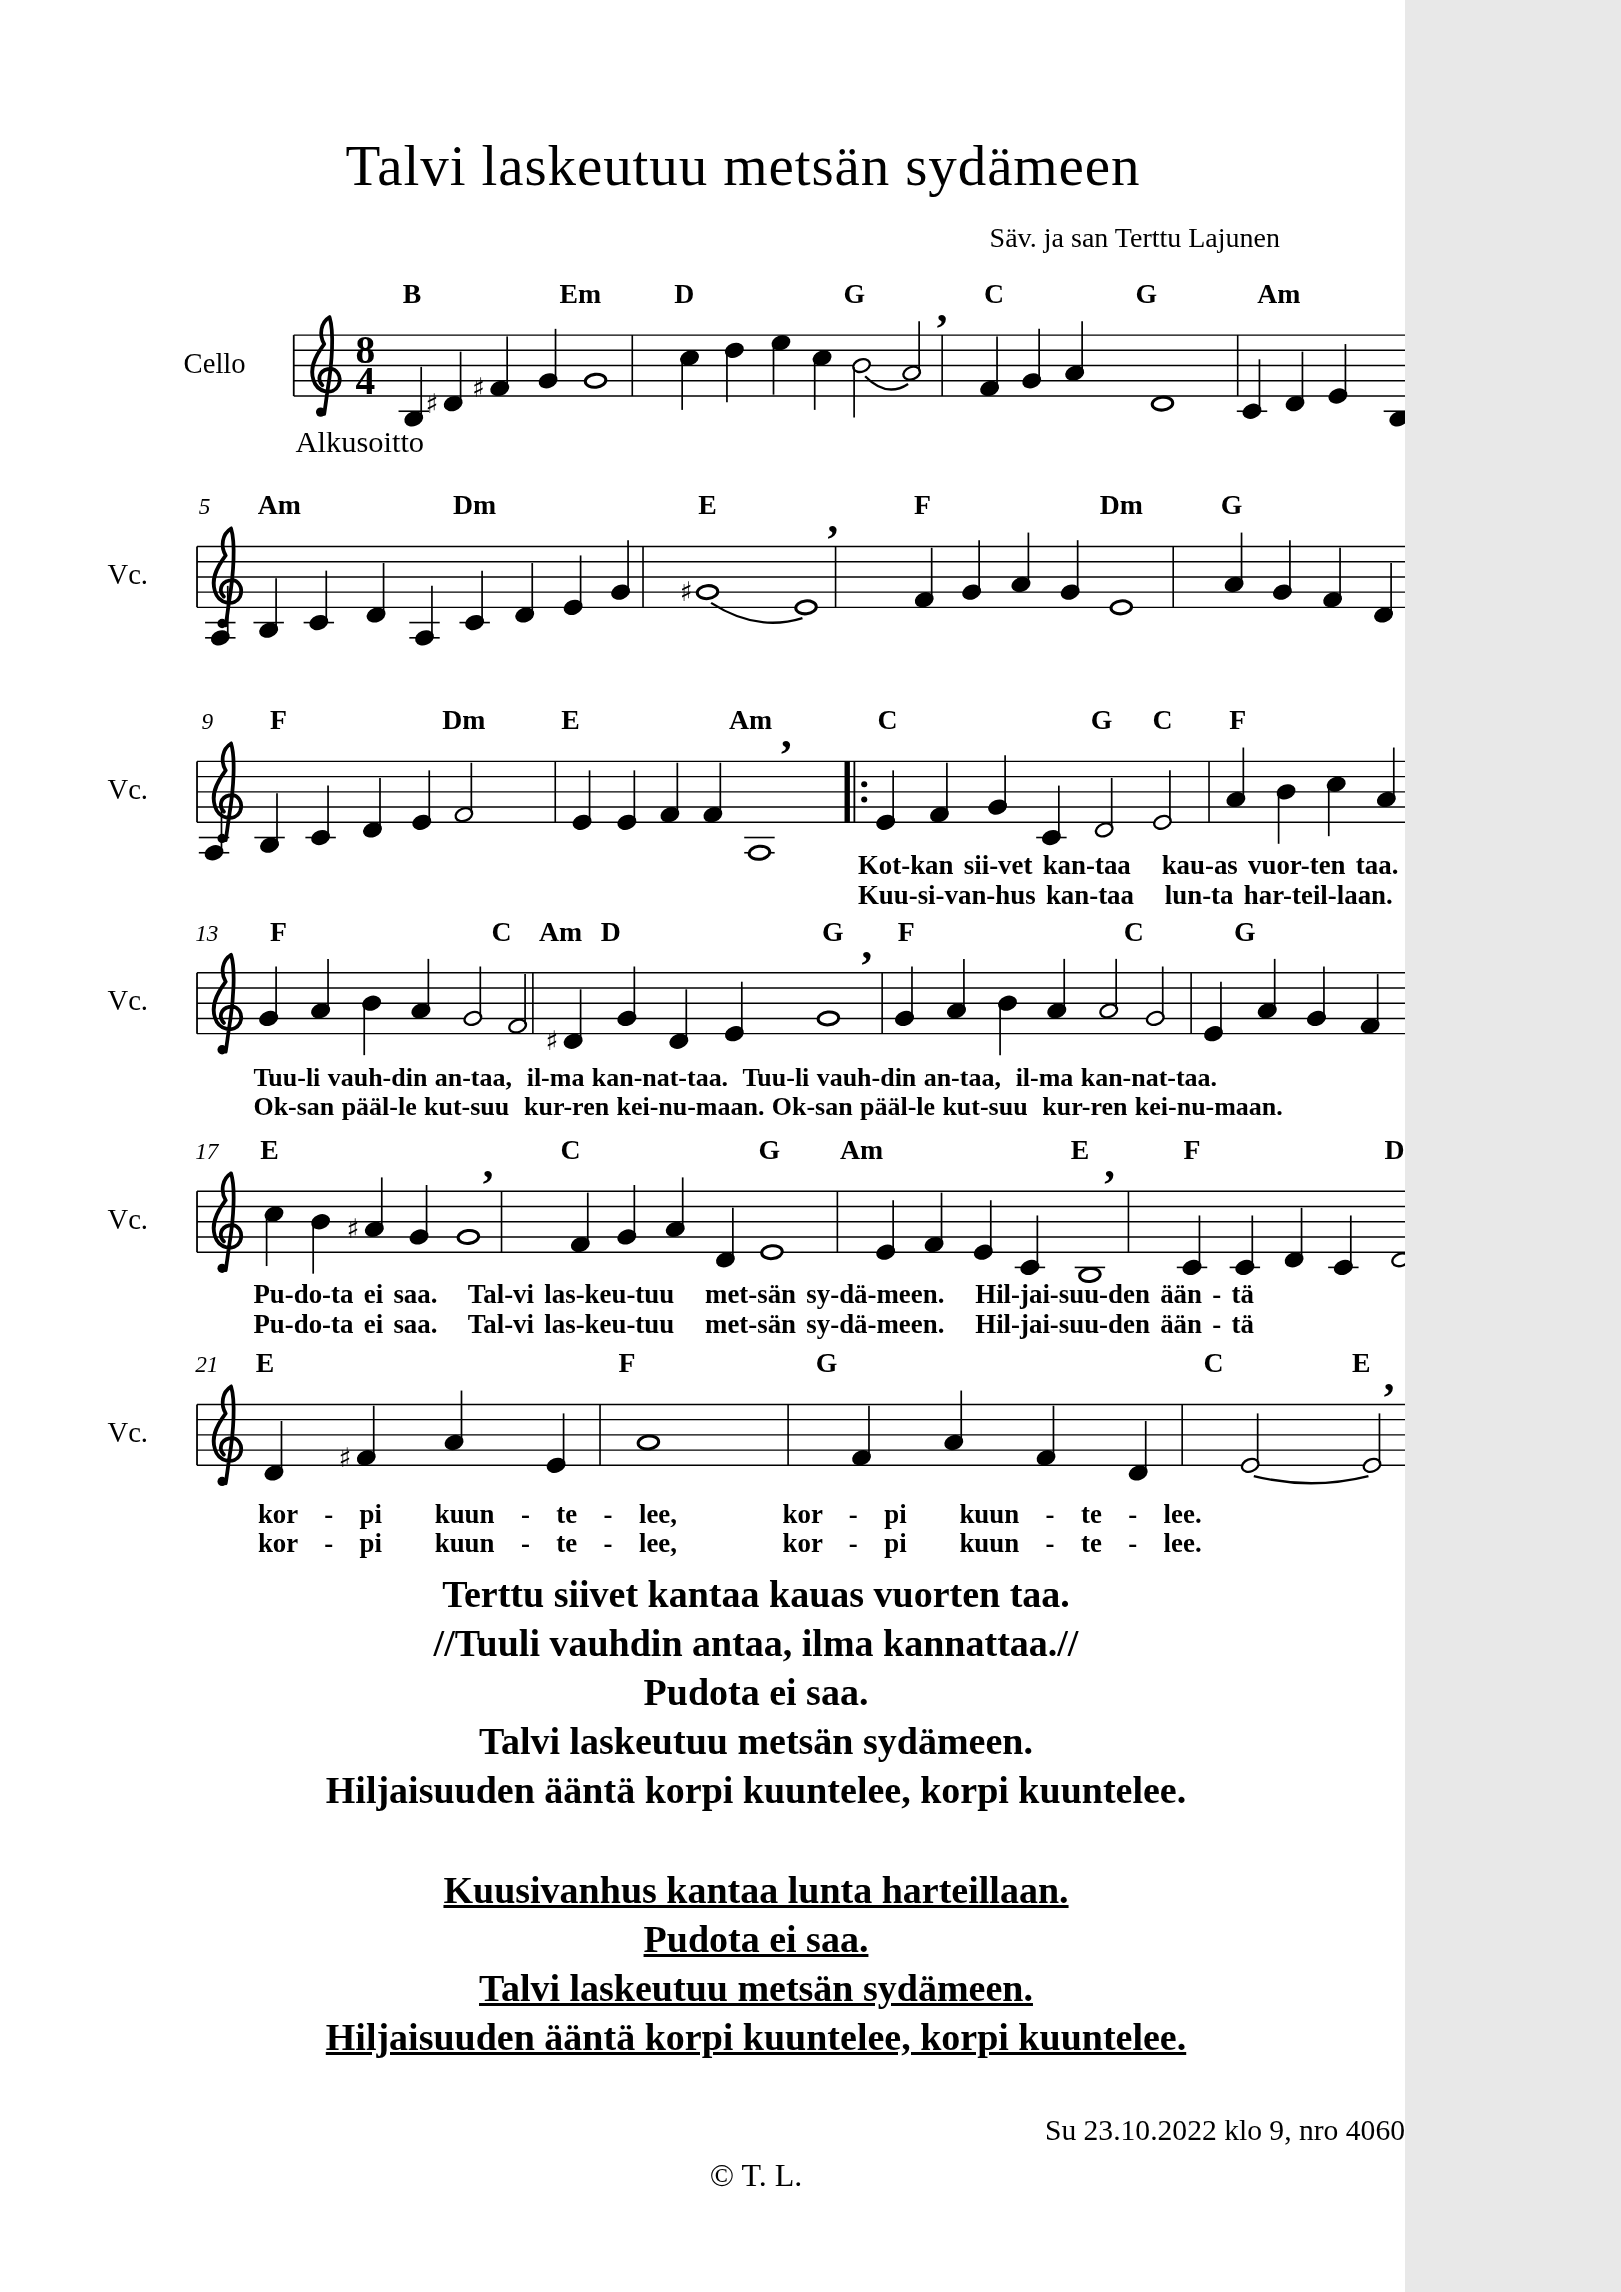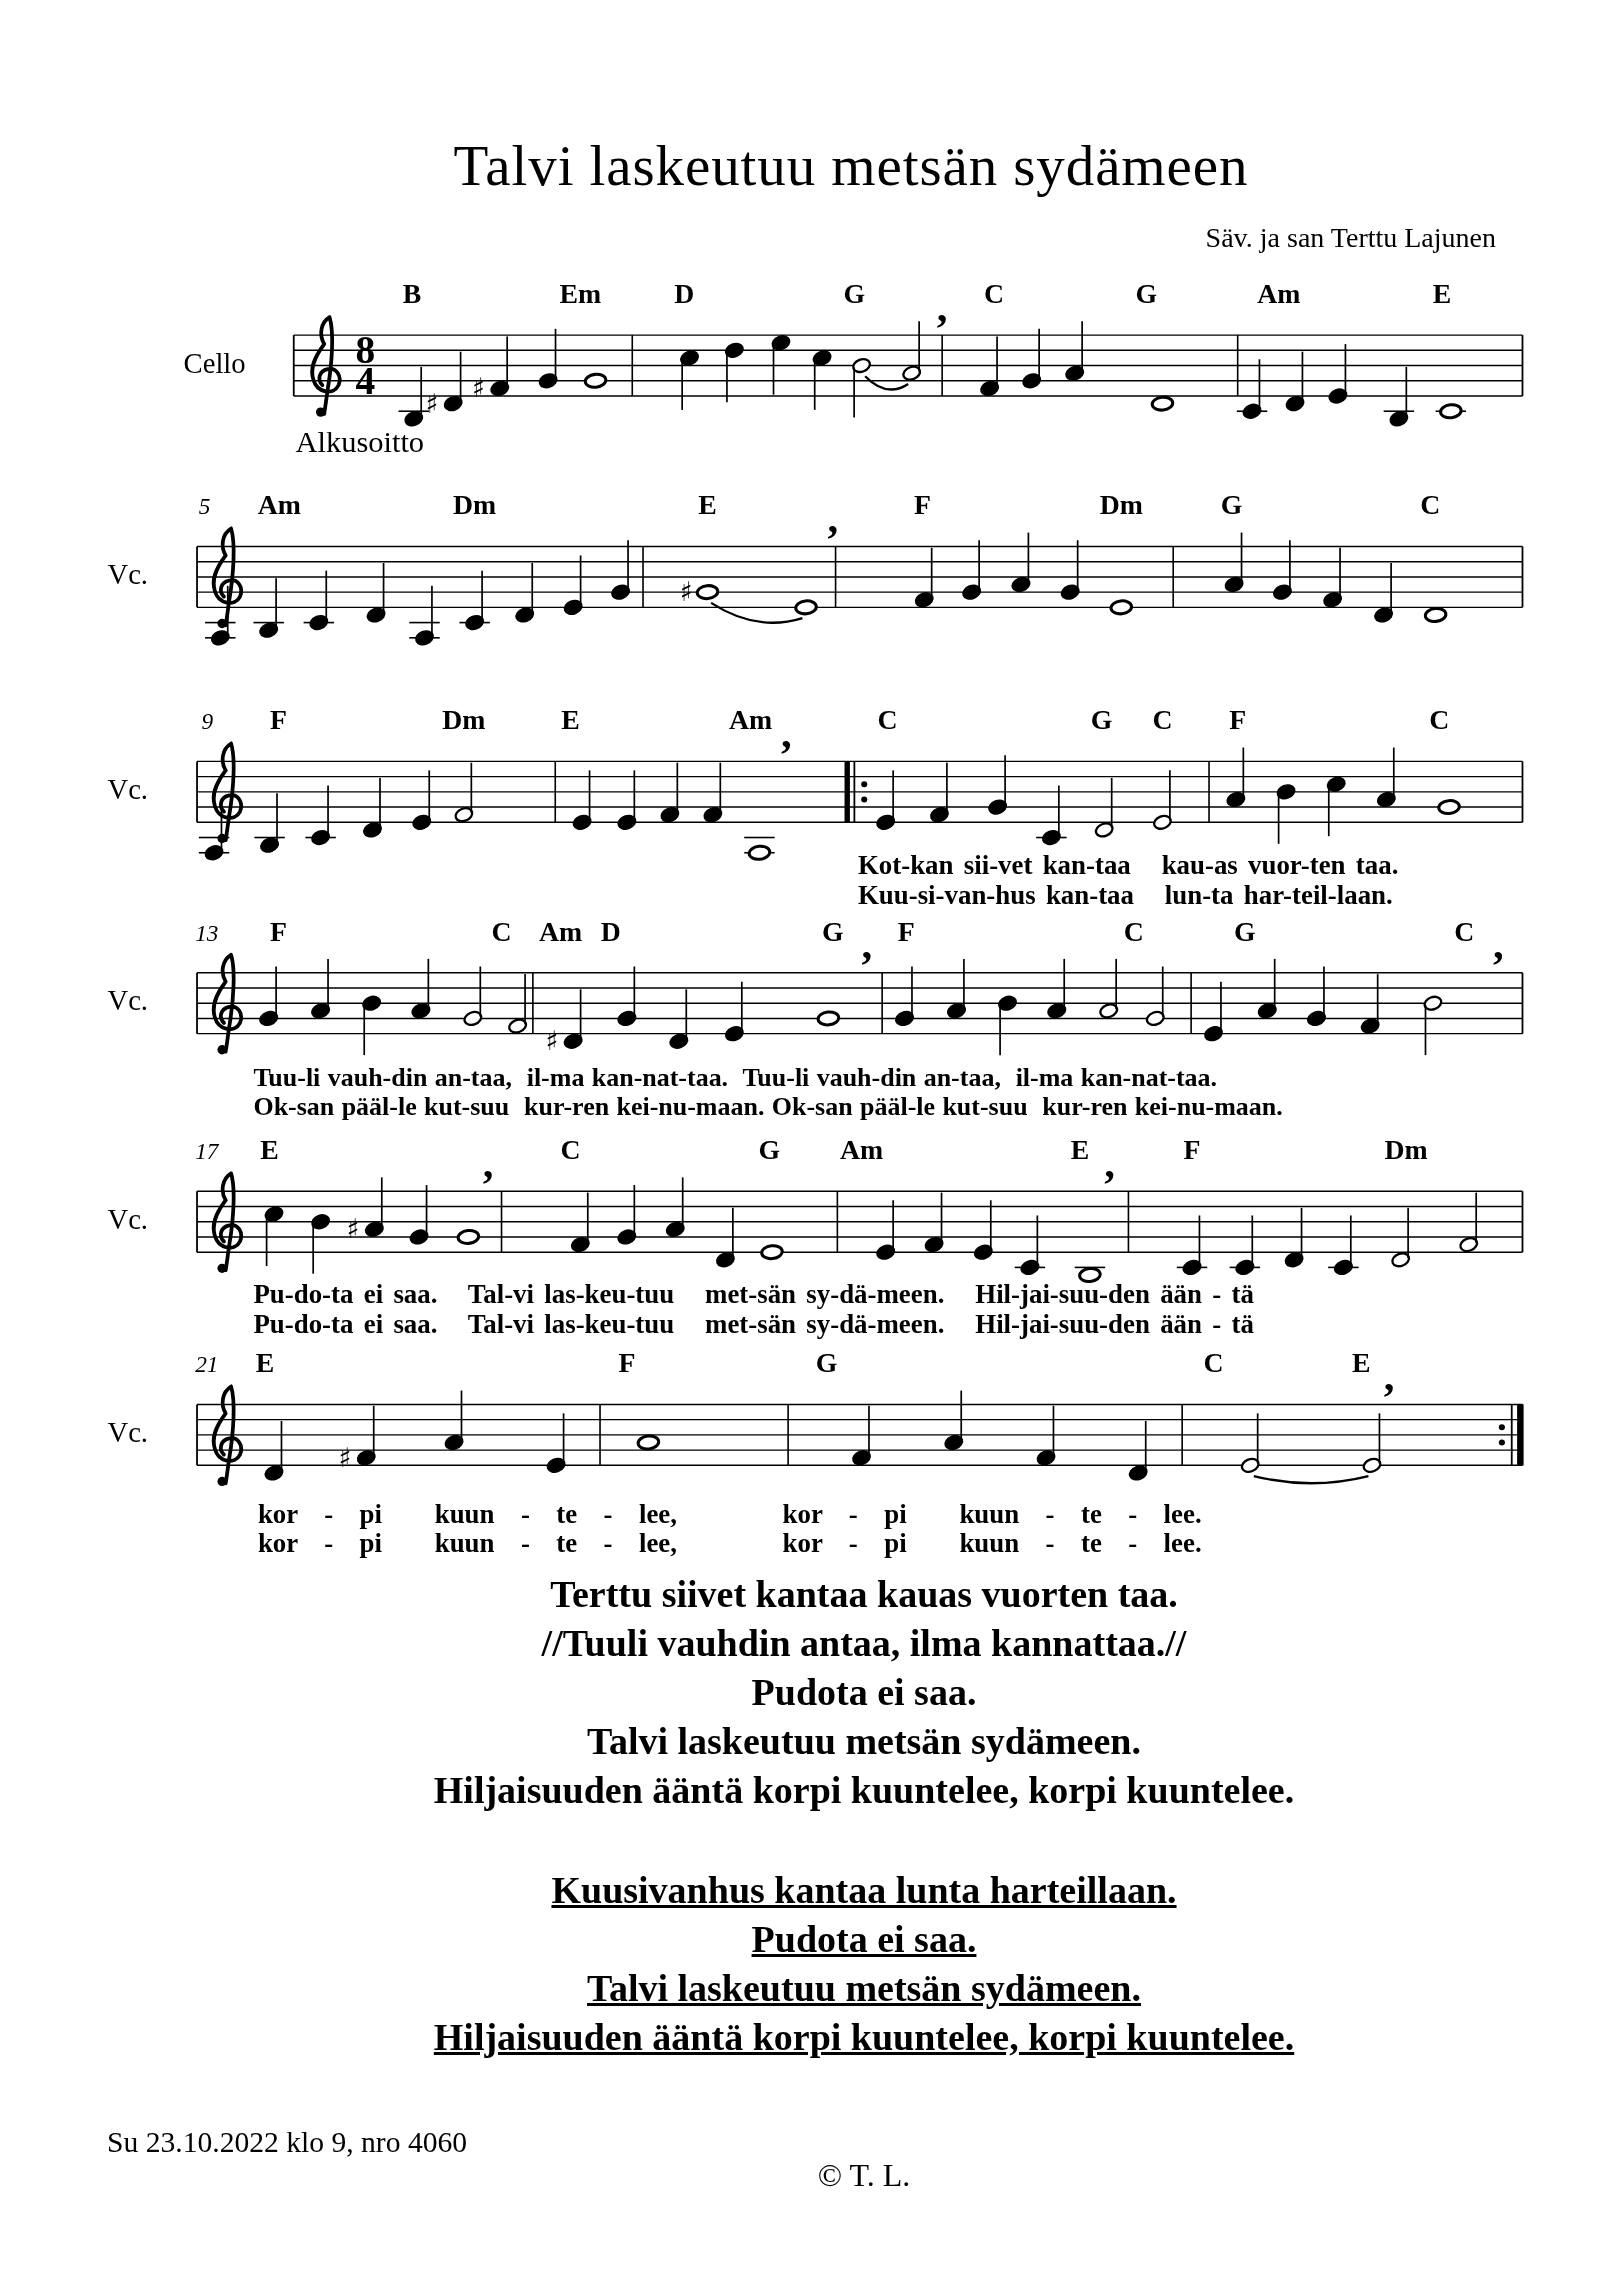--- a/index.html
+++ b/index.html
@@ -1,26 +1,26 @@
 <!DOCTYPE html>
 <html style="font-size:14.3px"><head>
 <meta charset="utf-8">
 <style>
   html,body{margin:0;padding:0;background:#e8e8e8;}
-  #page{position:relative;width:1621px;height:2293px;background:#ffffff;overflow:hidden;
+  #page{position:relative;width:1405px;height:2293px;background:#ffffff;overflow:hidden;
         font-family:"Liberation Serif", serif;color:#000;}
   .title-wrap{position:absolute;left:81px;right:0;top:133px;text-align:center;}
   .title{font-size:57px;letter-spacing:0.9px;}
   .credit-wrap{position:absolute;right:125px;top:222px;text-align:right;font-size:28px;}
   #score{position:absolute;left:0;top:0;}
   .verse{position:absolute;left:107px;right:0;text-align:center;font-weight:bold;
          font-size:38px;line-height:49px;}
   .verse1{top:1570px;}
   .verse2{top:1866px;text-decoration:underline;}
-  .footer-date{position:absolute;left:107px;right:0;top:2114px;text-align:left;font-size:29.6px;margin-top:12px;}
+  .footer-date{position:absolute;left:107px;right:0;top:2114px;text-align:right;font-size:29.6px;}
   .footer-copy{position:absolute;left:107px;right:0;top:2157px;text-align:center;font-size:32px;}
 </style>
 </head>
 <body>
 
 <div id="page">
   <div class="title-wrap">
     <span class="title">Talvi laskeutuu metsän sydämeen</span>
   </div>
   <div class="credit-wrap">Säv. ja san Terttu Lajunen</div>

